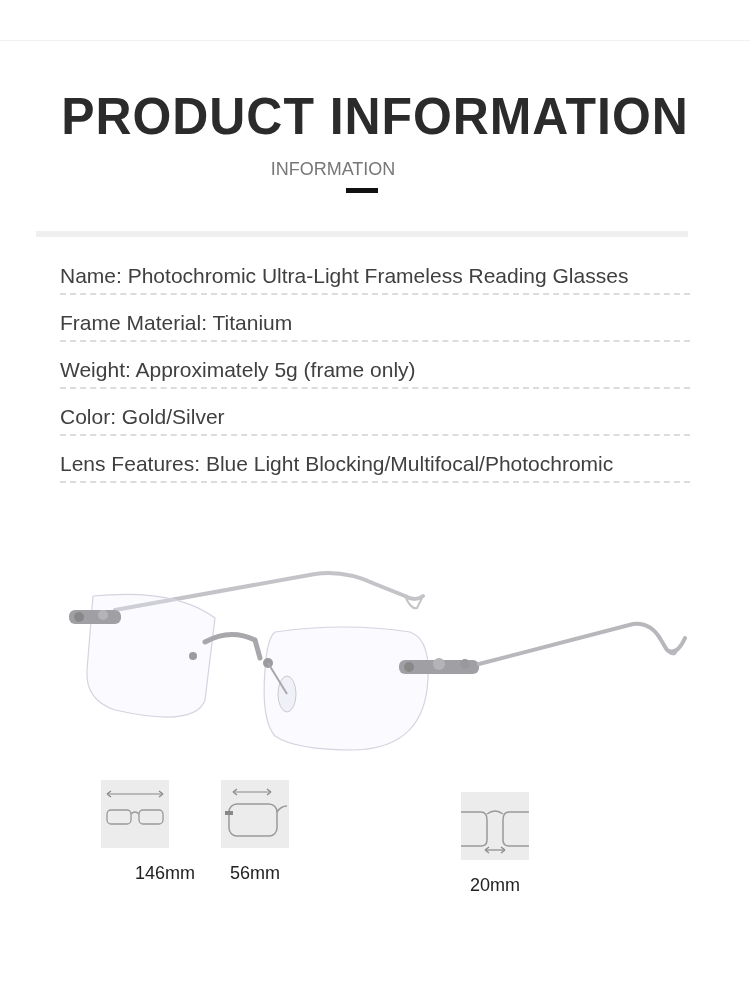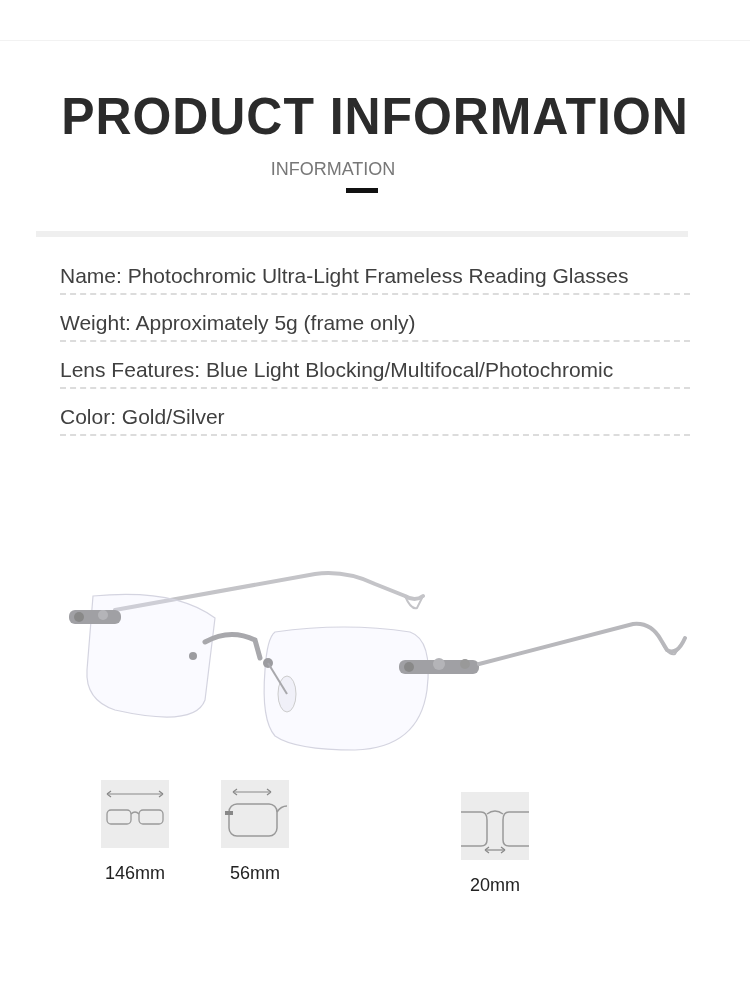--- a/index.html
+++ b/index.html
@@ -41,27 +41,30 @@
 <div class="title">PRODUCT INFORMATION</div>
 <div class="subtitle">INFORMATION</div>
 <div class="sub-underline"></div>
 <div class="sep-bar"></div>
 
 <div class="specs">
   <div class="spec-row">
       <span>Name: Photochromic Ultra-Light Frameless Reading Glasses</span>
     </div>
   <div class="spec-row">
+      <span>Frame Material: Titanium</span>
+    </div>
+  <div class="spec-row">
       <span>Weight: Approximately 5g (frame only)</span>
     </div>
   <div class="spec-row">
-      <span>Lens Features: Blue Light Blocking/Multifocal/Photochromic</span>
+      <span>Color: Gold/Silver</span>
     </div>
   <div class="spec-row">
-      <span>Color: Gold/Silver</span>
+      <span>Lens Features: Blue Light Blocking/Multifocal/Photochromic</span>
     </div>
 </div>
 
 <div class="product">
   <svg width="660" height="200" viewBox="0 0 660 200">
 
     <path d="M60 50 L260 14 Q290 10 320 24 L350 36 Q360 42 368 36" fill="none" stroke="#c4c4c8" stroke-width="4" stroke-linecap="round"></path>
     <path d="M350 36 Q356 50 362 48 L368 36" fill="none" stroke="#c4c4c8" stroke-width="2"></path>
 
     <path d="M38 36 Q120 28 160 58 L150 140 Q140 168 60 150 Q30 140 32 110 Z" fill="rgba(235,235,255,0.25)" stroke="#d4d4e0" stroke-width="1.2"></path>
@@ -83,21 +86,21 @@
     <circle cx="354" cy="107" r="5" fill="#888"></circle>
     <circle cx="384" cy="104" r="6" fill="#b4b4b8"></circle>
     <circle cx="410" cy="104" r="5" fill="#999"></circle>
 
     <path d="M424 104 L578 64 Q596 62 606 80 L612 90 Q622 96 630 78" fill="none" stroke="#b8b8bc" stroke-width="4" stroke-linecap="round"></path>
     <path d="M606 80 Q612 96 620 94 L630 78" fill="none" stroke="#b8b8bc" stroke-width="2"></path>
   </svg>
 </div>
 
 <div class="dims">
-  <div class="dim" style="left:75px;">
+  <div class="dim" style="left:75px;text-align:right;">
     <div class="thumb">
       <svg width="68" height="68" viewBox="0 0 68 68">
         <line x1="6" y1="14" x2="62" y2="14" stroke="#888" stroke-width="1.2"></line>
         <path d="M6 14 l4 -3 M6 14 l4 3 M62 14 l-4 -3 M62 14 l-4 3" stroke="#888" stroke-width="1.2"></path>
         <rect x="6" y="30" width="24" height="14" rx="4" fill="none" stroke="#999" stroke-width="1.3"></rect>
         <rect x="38" y="30" width="24" height="14" rx="4" fill="none" stroke="#999" stroke-width="1.3"></rect>
         <path d="M30 34 Q34 30 38 34" fill="none" stroke="#999" stroke-width="1.3"></path>
       </svg>
     </div>
     <div class="label">146mm</div>

